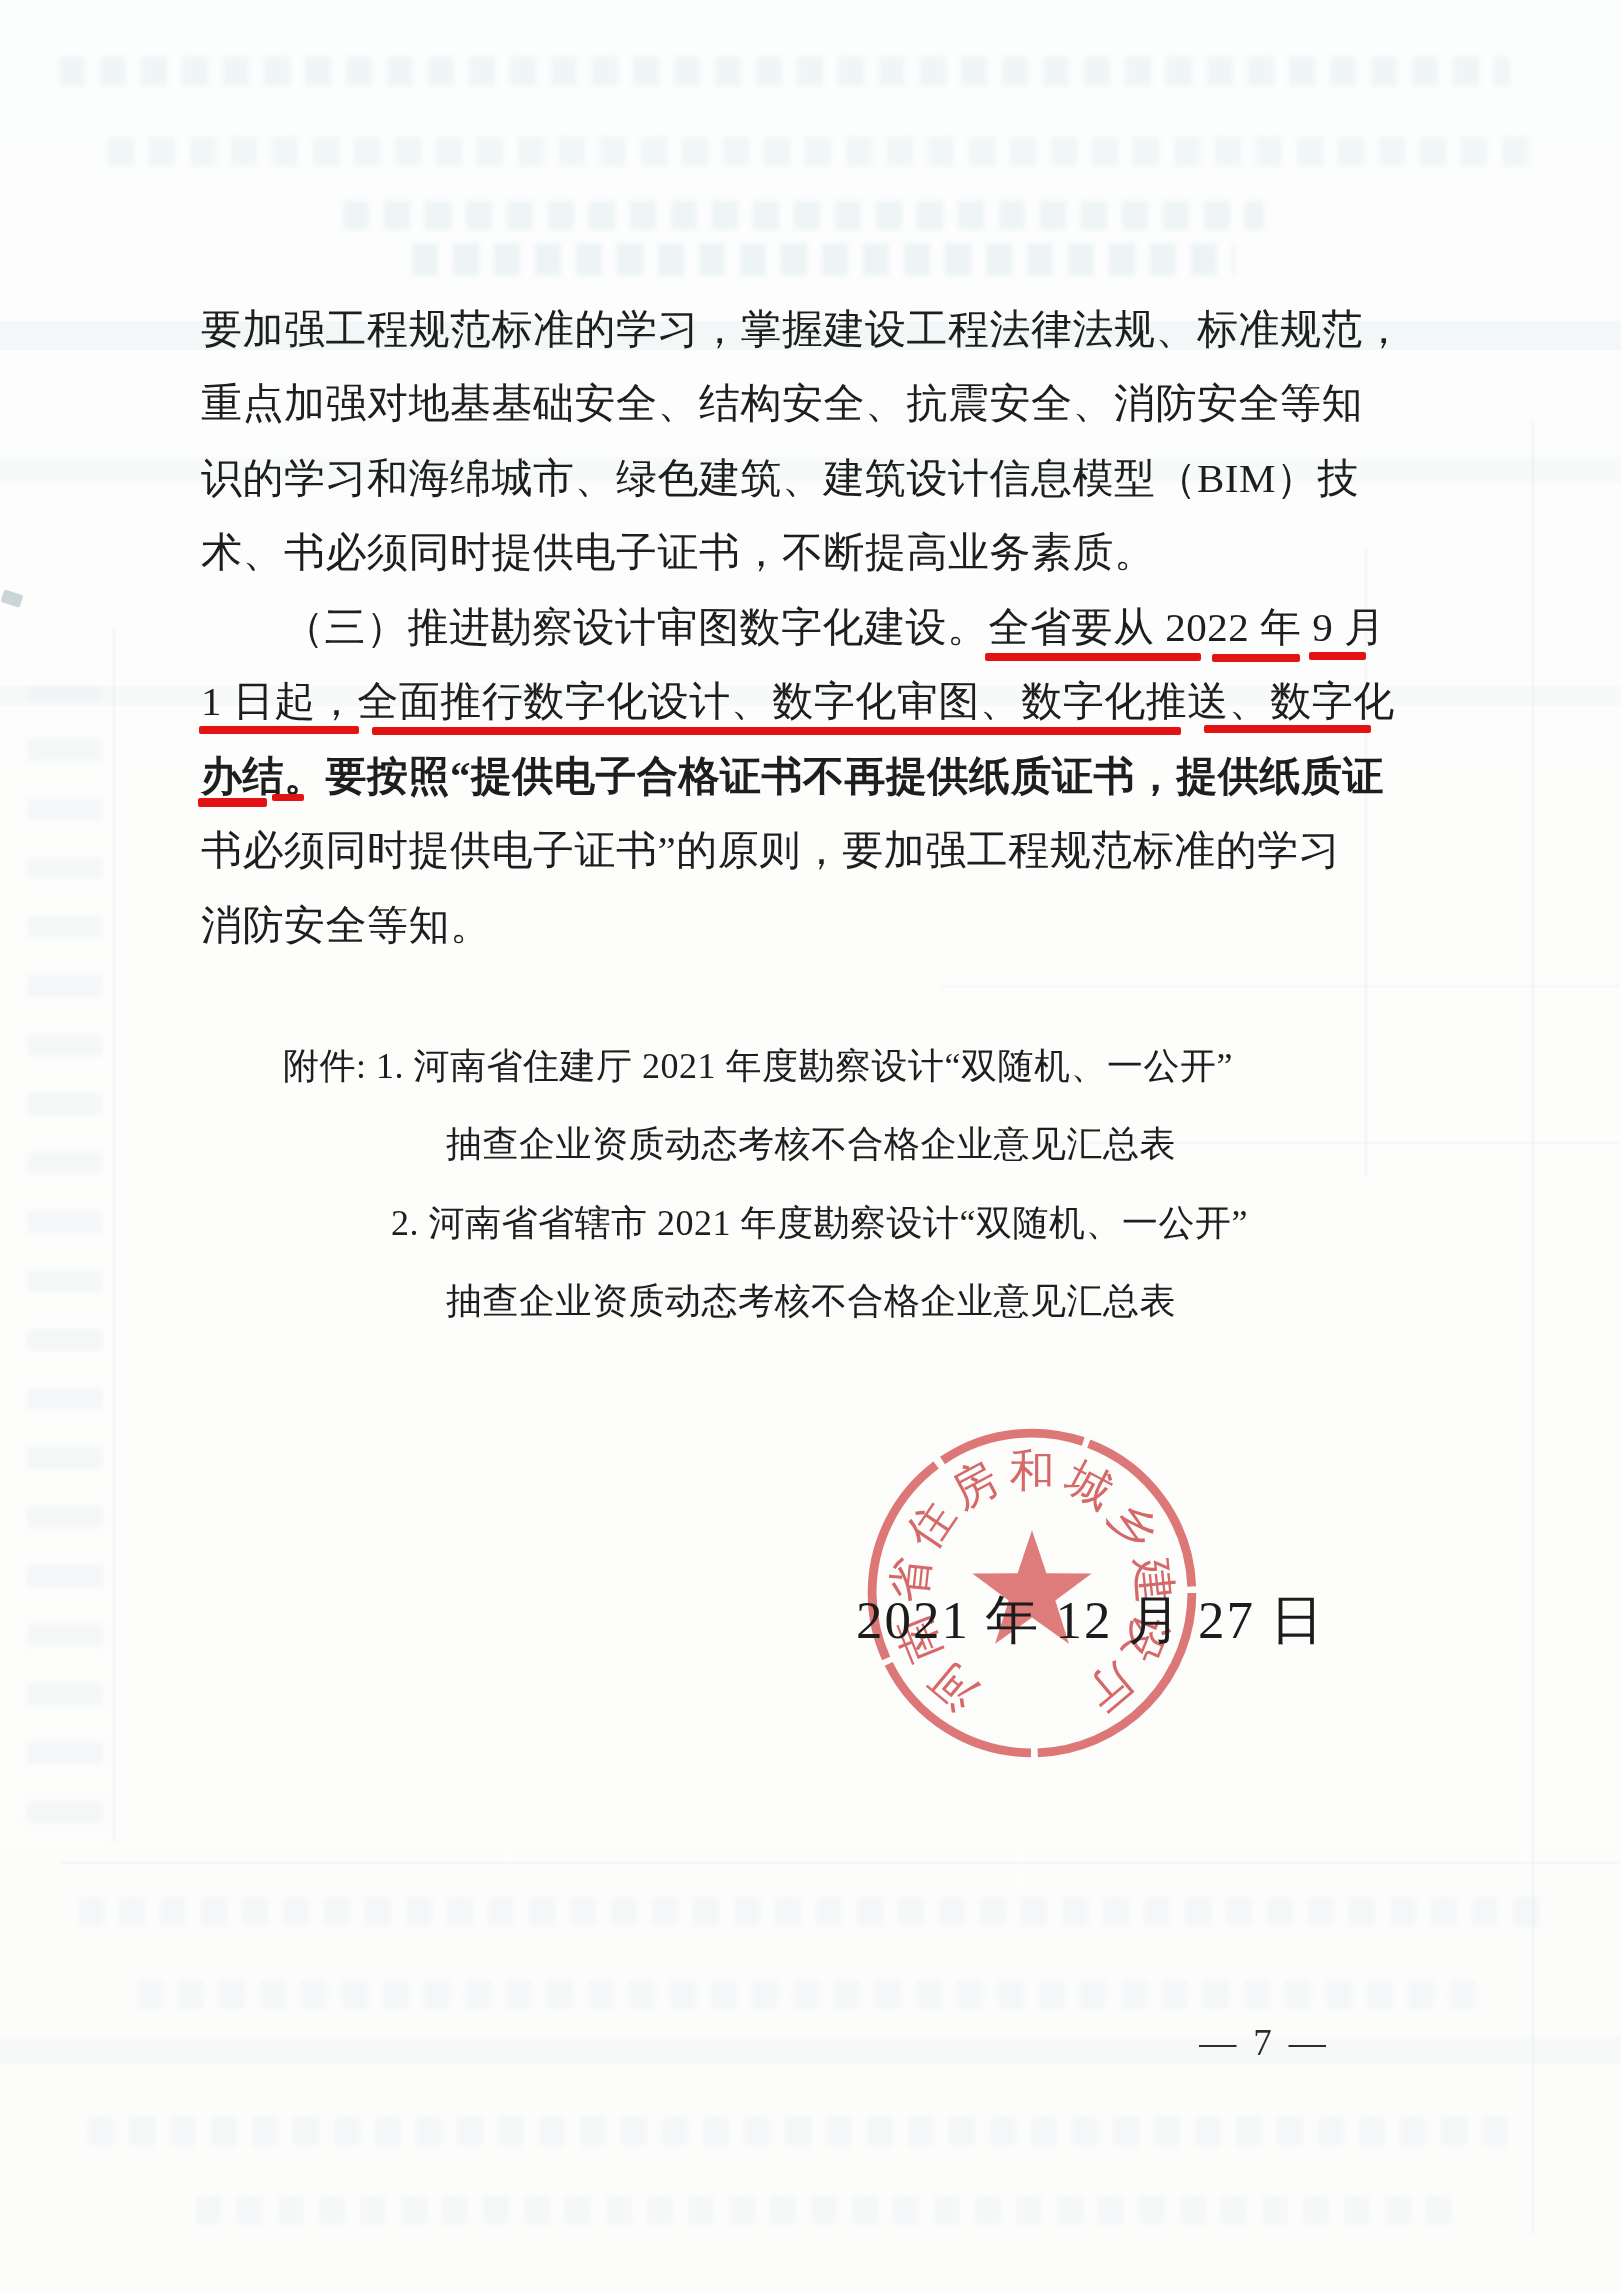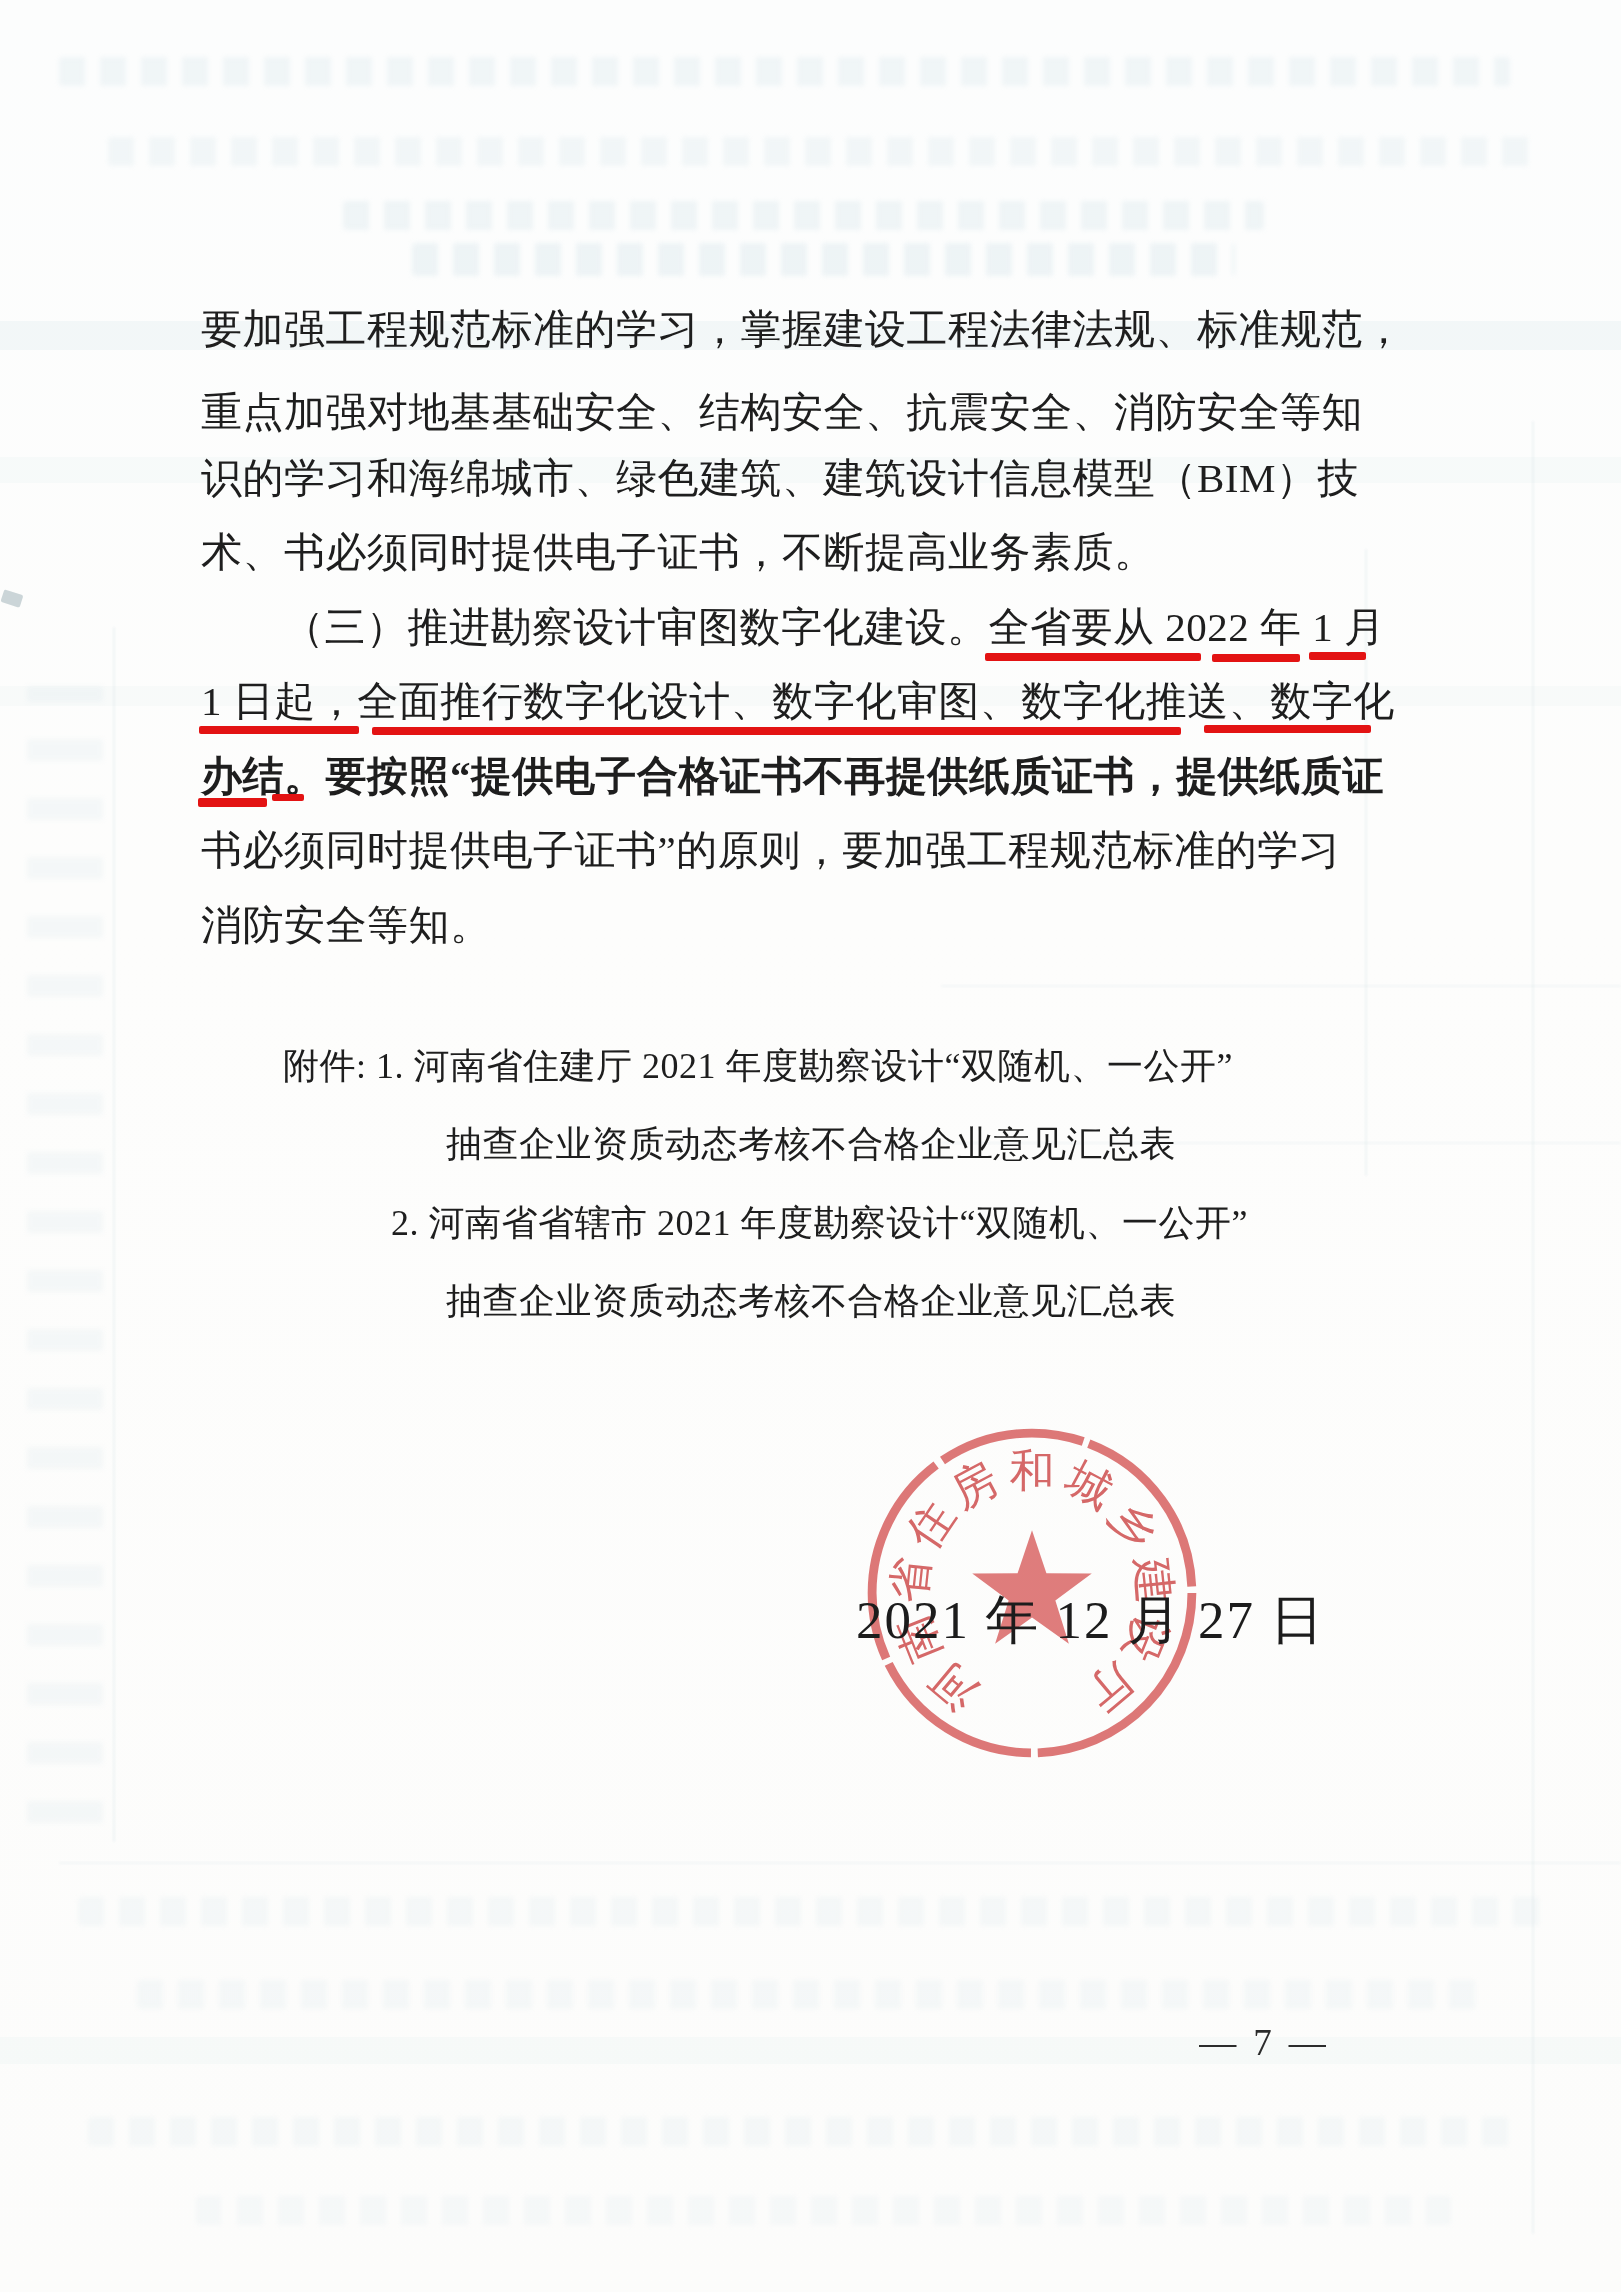--- a/index.html
+++ b/index.html
@@ -68,24 +68,24 @@
   <div class="ghost-col" style="left:27.4px;top:686px;height:1137px;"></div>
   <div class="ghost-vline" style="left:113px;top:627px;height:1215px;"></div>
   <div class="ghost-vline" style="left:1365px;top:549px;height:627px;"></div>
   <div class="ghost-vline" style="left:1532px;top:421px;height:1813px;"></div>
   <div class="ghost-hline" style="left:941px;top:985px;width:680px;"></div>
   <div class="ghost-hline" style="left:941px;top:1142px;width:680px;"></div>
   <div class="ghost-hline" style="left:59px;top:1862px;width:1562px;"></div>
   <div class="speck"></div>
 
   <div class="tline" style="left:201px;top:306px;">要加强工程规范标准的学习，掌握建设工程法律法规、标准规范，</div>
-  <div class="tline" style="left:201px;top:389px;text-align:center;">重点加强对地基基础安全、结构安全、抗震安全、消防安全等知</div>
+  <div class="tline" style="left:201px;top:380px;text-align:center;">重点加强对地基基础安全、结构安全、抗震安全、消防安全等知</div>
   <div class="tline" style="left:201px;top:455px;">识的学习和海绵城市、绿色建筑、建筑设计信息模型（BIM）技</div>
   <div class="tline" style="left:201px;top:529px;">术、书必须同时提供电子证书，不断提高业务素质。</div>
-  <div class="tline" style="left:283px;top:604px;">（三）推进勘察设计审图数字化建设。全省要从 2022 年 1 月</div>
+  <div class="tline" style="left:283px;top:604px;">（三）推进勘察设计审图数字化建设。全省要从 2022 年 9 月</div>
   <div class="tline" style="left:201px;top:678px;">1 日起，全面推行数字化设计、数字化审图、数字化推送、数字化</div>
   <div class="tline" style="left:201px;top:753px;font-weight:bold;">办结。要按照“提供电子合格证书不再提供纸质证书，提供纸质证</div>
   <div class="tline" style="left:201px;top:827px;">书必须同时提供电子证书”的原则，要加强工程规范标准的学习</div>
   <div class="tline" style="left:201px;top:902px;">消防安全等知。</div>
 
   <div class="redline" style="left:985px;top:653px;width:216px;height:7.8px;"></div>
   <div class="redline" style="left:1212px;top:654px;width:88px;height:7.8px;"></div>
   <div class="redline" style="left:1309px;top:652px;width:57px;height:7.8px;"></div>
 
   <div class="redline" style="left:199px;top:726px;width:160px;height:7.8px;"></div>

